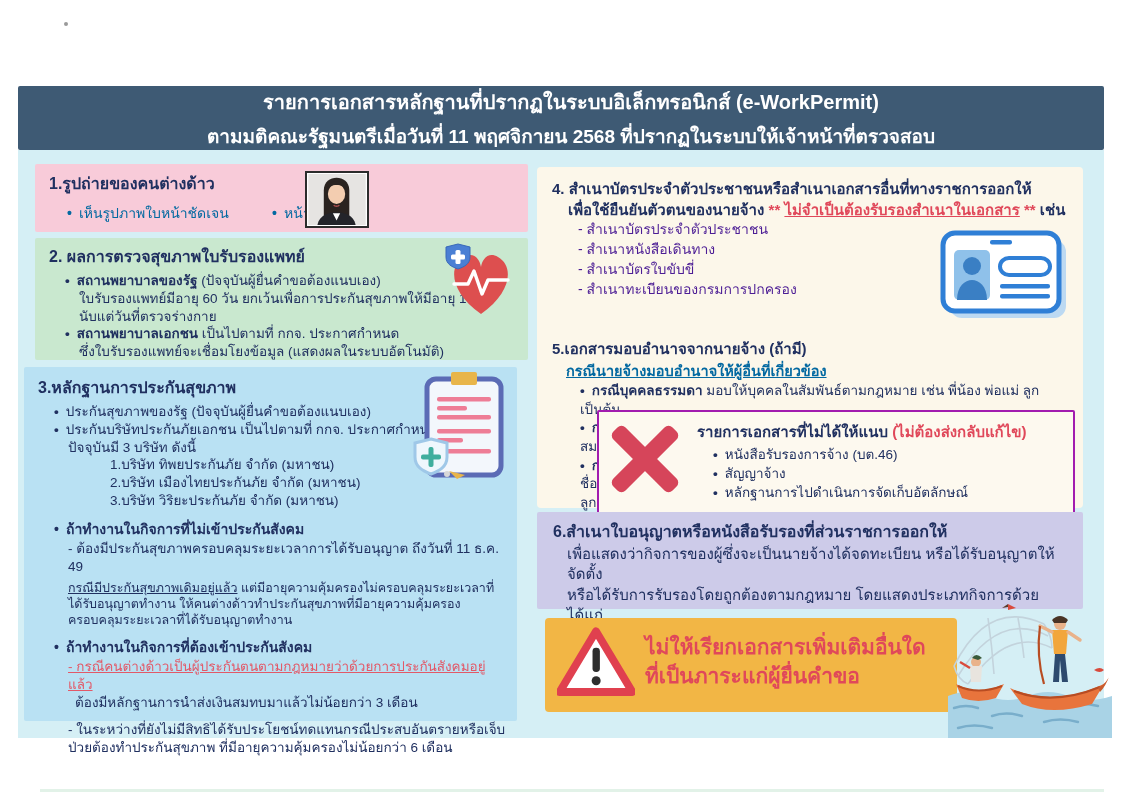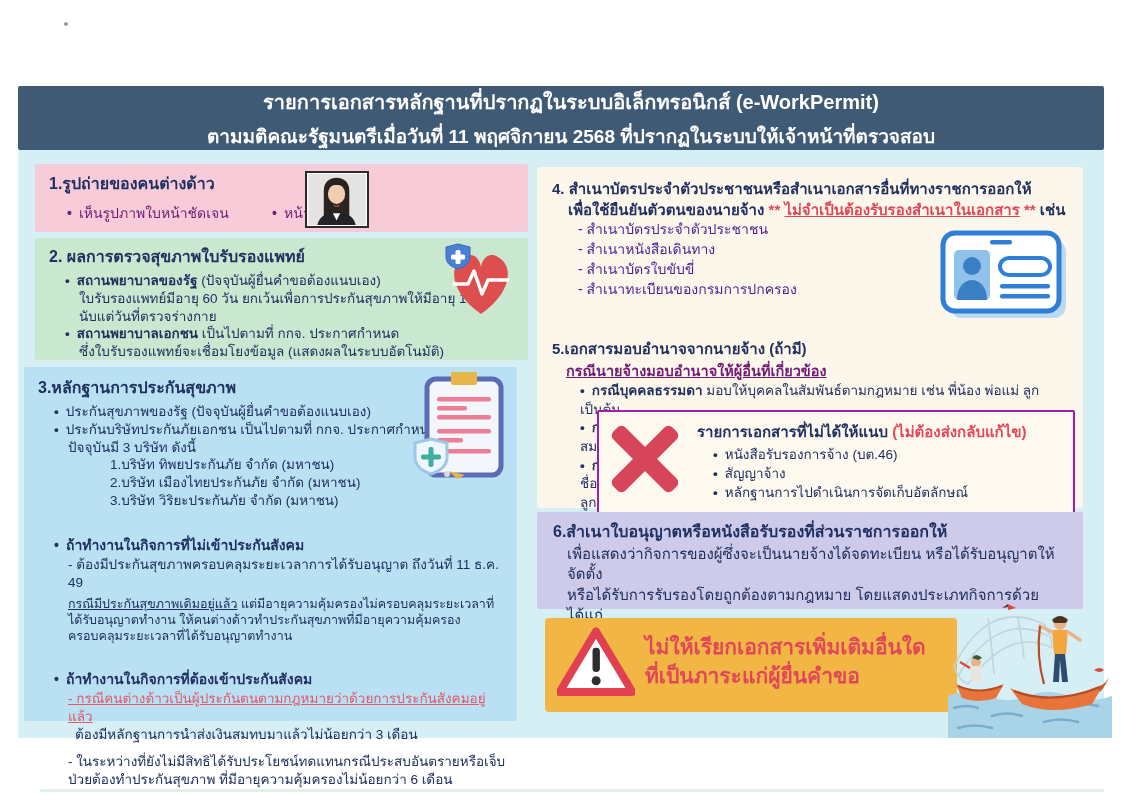--- a/index.html
+++ b/index.html
@@ -16,21 +16,21 @@
     color:#ffffff; text-align:center; display:flex; flex-direction:column;
     justify-content:center; gap:3px; border-radius:2px;padding-left:20px;
   }
   .header-line1 { font-size:20px; font-weight:bold; }
   .header-line2 { font-size:19px; font-weight:bold; }
 
   .content-bg { left:18px; top:150px; width:1086px; height:588px; background:#d5eff5; }
   .bottom-strip { left:40px; top:789px; width:1064px; height:3px; background:#e2f2e8; }
   .speck { left:64px; top:22px; width:4px; height:4px; background:#9a9a9a; border-radius:50%; }
 
-  .navy { color:#701a75; }
+  .navy { color:#0369a1; }
   .b { font-weight:bold; }
   .u { text-decoration:underline; }
 
   
   .box { border-radius:2px; }
   .box-pink { left:35px; top:164px; width:493px; height:68px; background:#f8cbd9; padding:7px 14px; }
   .box-green { left:35px; top:238px; width:493px; height:122px; background:#c9e8cf; padding:6px 14px; }
   .box-blue { left:24px; top:367px; width:493px; height:354px; background:#b9e1f3; padding:8px 14px; }
 
   .sec-title { font-size:16px; font-weight:bold; color:#203060; }
@@ -51,21 +51,21 @@
   .red-hl { color:#e0485a; }
 
   .g-list { margin-top:3px; margin-left:16px; }
   .g-item { font-size:13.5px; color:#203060; line-height:1.32; }
   .g-sub { margin-left:14px; }
 
   .heart-wrap { right:6px; top:2px; width:82px; height:84px; }
   .clip-wrap { right:4px; top:4px; width:100px; height:112px; }
 
   .blue-companies { margin-left:56px; }
-  .blue-sub-title { font-size:14px; font-weight:bold; color:#203060; margin-top:24px; }
+  .blue-sub-title { font-size:14px; font-weight:bold; color:#203060; margin-top:8px; }
   .blue-small { font-size:12.5px; line-height:1.3; }
 
   
   .panel-cream { left:537px; top:167px; width:546px; height:341px; background:#fcf7ea; border-radius:4px; }
 
   .sec4 { left:552px; top:178px; width:525px; }
   .sec4-title { font-size:15px; font-weight:bold; color:#203060; line-height:1.4; }
   .sec4-items { margin-left:26px; font-size:14px; color:#4c1d95; line-height:1.42; width:360px; }
 
   .idcard-wrap { left:938px; top:228px; width:132px; height:96px; }

